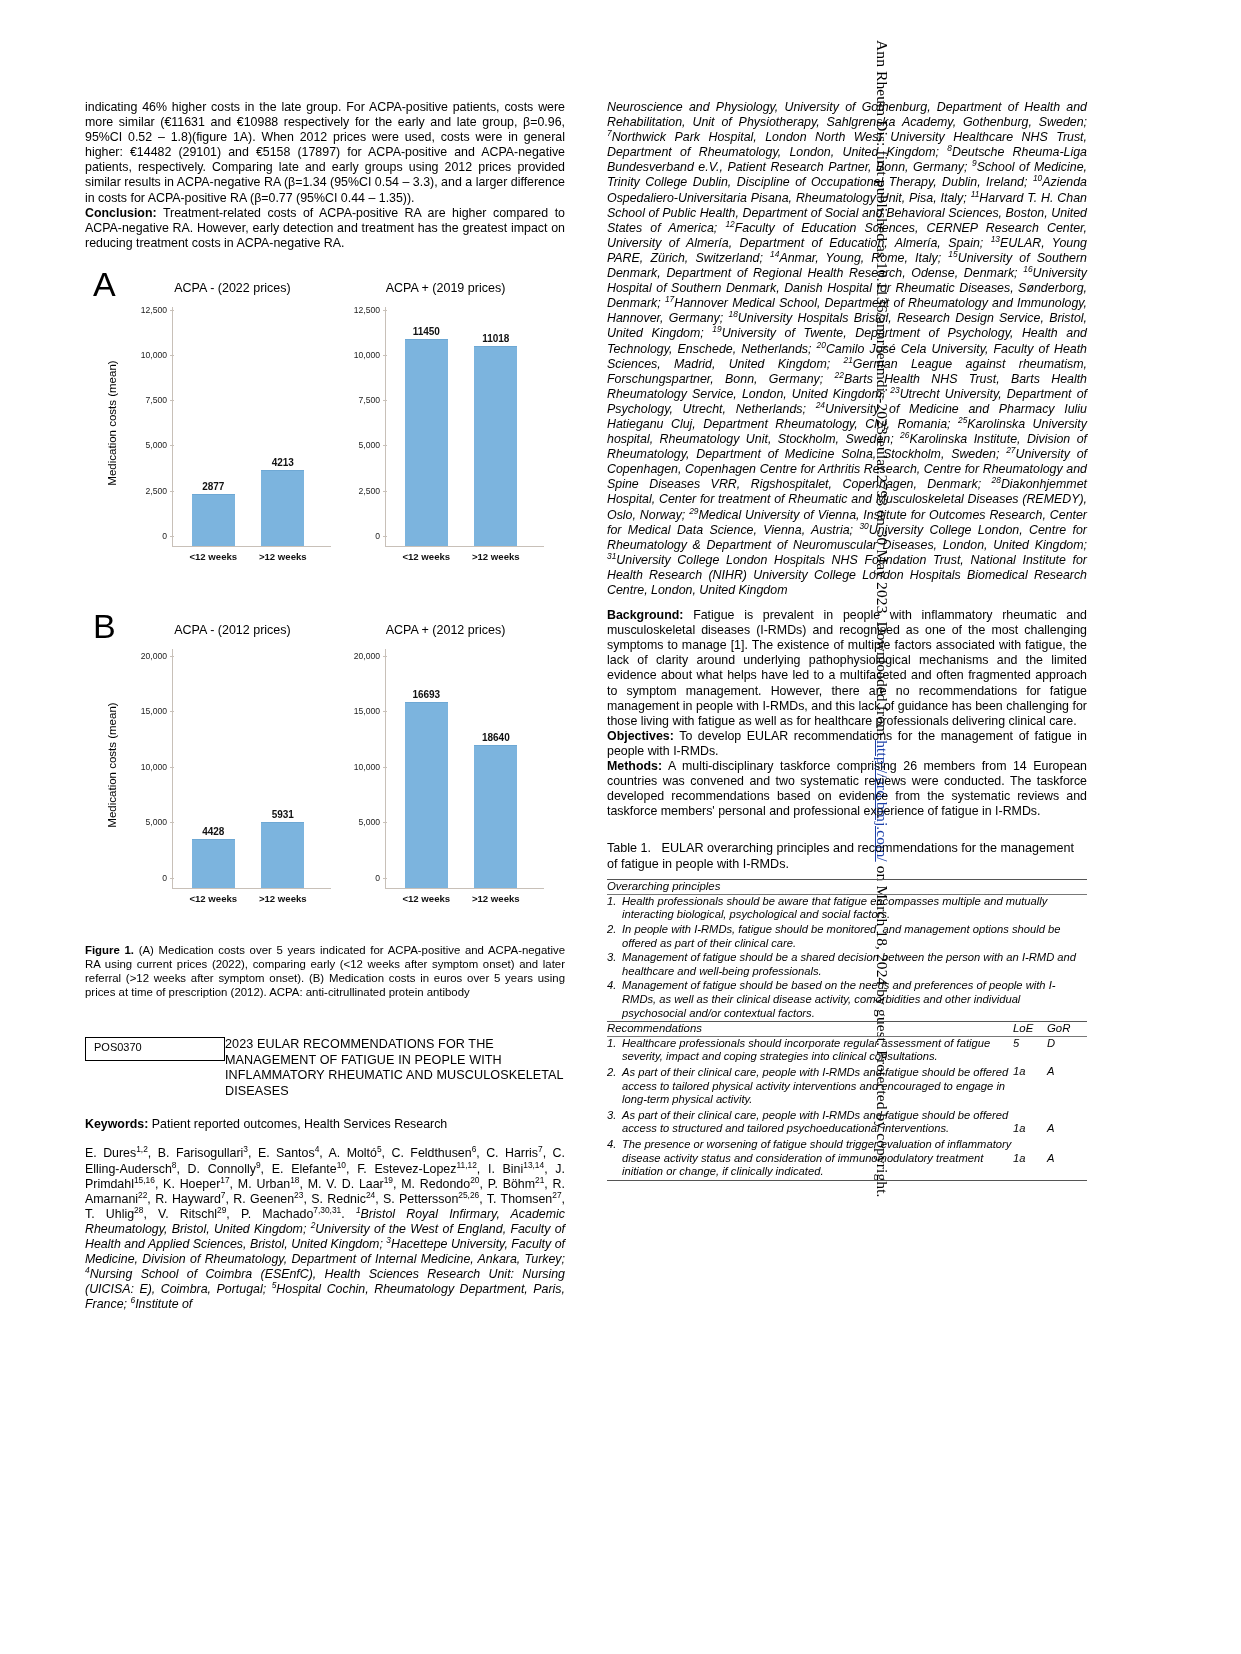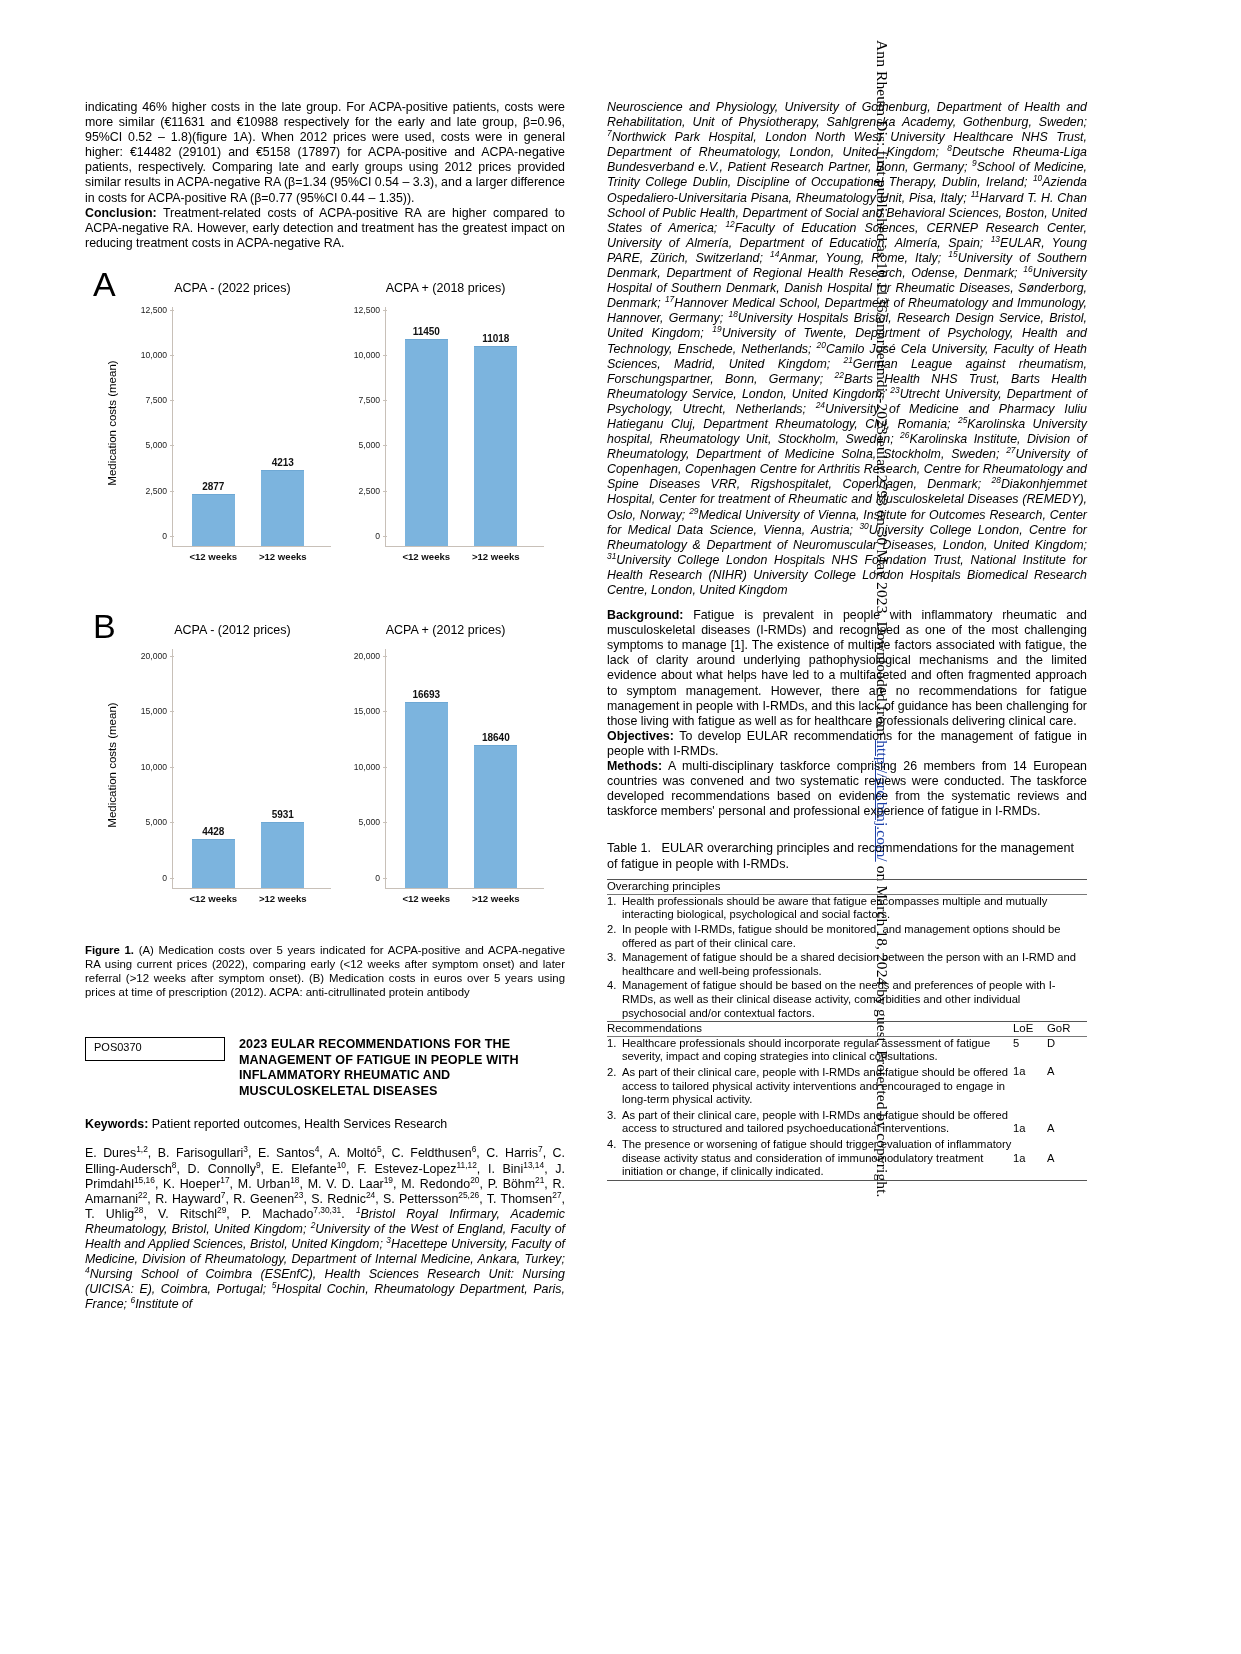--- a/index.html
+++ b/index.html
@@ -110,32 +110,32 @@
   
   .meta-line { font-size:12.4px; line-height:15.6px; }
 
   .poshead { display:flex; margin-top:20px; }
   .poscode {
     border:1px solid #000; font-size:11px;
     padding:3px 6px 3px 8px; width:140px; height:24px;
     flex:0 0 auto;
   }
   .postitle {
-    margin-left:14px; font-weight:bold; font-size:12.6px;
+    margin-left:0; font-weight:normal; font-size:12.6px;
     line-height:15.6px; letter-spacing:.1px;
   }
 
   
   .tbl-title {
     font-weight:normal; font-size:12.6px; line-height:15.4px;
     margin-top:22px;
   }
   .tbl {
     width:100%; border-collapse:collapse; margin-top:7px;
-    font-size:11.2px; line-height:13.6px;
+    font-size:11.2px; line-height:13.6px;font-style:italic;
   }
   .tbl th, .tbl td { text-align:left; vertical-align:top; font-weight:normal; padding:0; }
   .rule-top { border-top:1.6px solid #555; }
   .rule-thin { border-bottom:1px solid #777; }
   .hdr-cell { padding:5px 0 5px 0; font-size:11.4px; }
   .numlist { margin:0; padding:0; list-style:none; }
   .numlist li {
     position:relative; padding-left:15px; margin:0 0 1px 0;
   }
   .numlist li .n {
@@ -201,21 +201,21 @@
               <div class="xtick" style="left:50%">&lt;12 weeks</div>
             </div>
             <div class="bar" style="left:56%; width:27%; height:31.9%">
               <div class="bar-label" style="bottom:100%; margin-bottom:3px">4213</div>
               <div class="xtick" style="left:50%">&gt;12 weeks</div>
             </div>
           </div>
         </div>
 
         <div class="subplot right">
-          <div class="sub-title">ACPA + (2018 prices)</div>
+          <div class="sub-title">ACPA + (2019 prices)</div>
           <div class="plotbox">
             <div class="ytick" style="bottom:0%">0</div>
             <div class="ytick" style="bottom:18.94%">2,500</div>
             <div class="ytick" style="bottom:37.88%">5,000</div>
             <div class="ytick" style="bottom:56.82%">7,500</div>
             <div class="ytick" style="bottom:75.76%">10,000</div>
             <div class="ytick" style="bottom:94.70%">12,500</div>
 
             <div class="bar" style="left:12%; width:27%; height:86.7%">
               <div class="bar-label" style="bottom:100%; margin-bottom:3px">11450</div>

